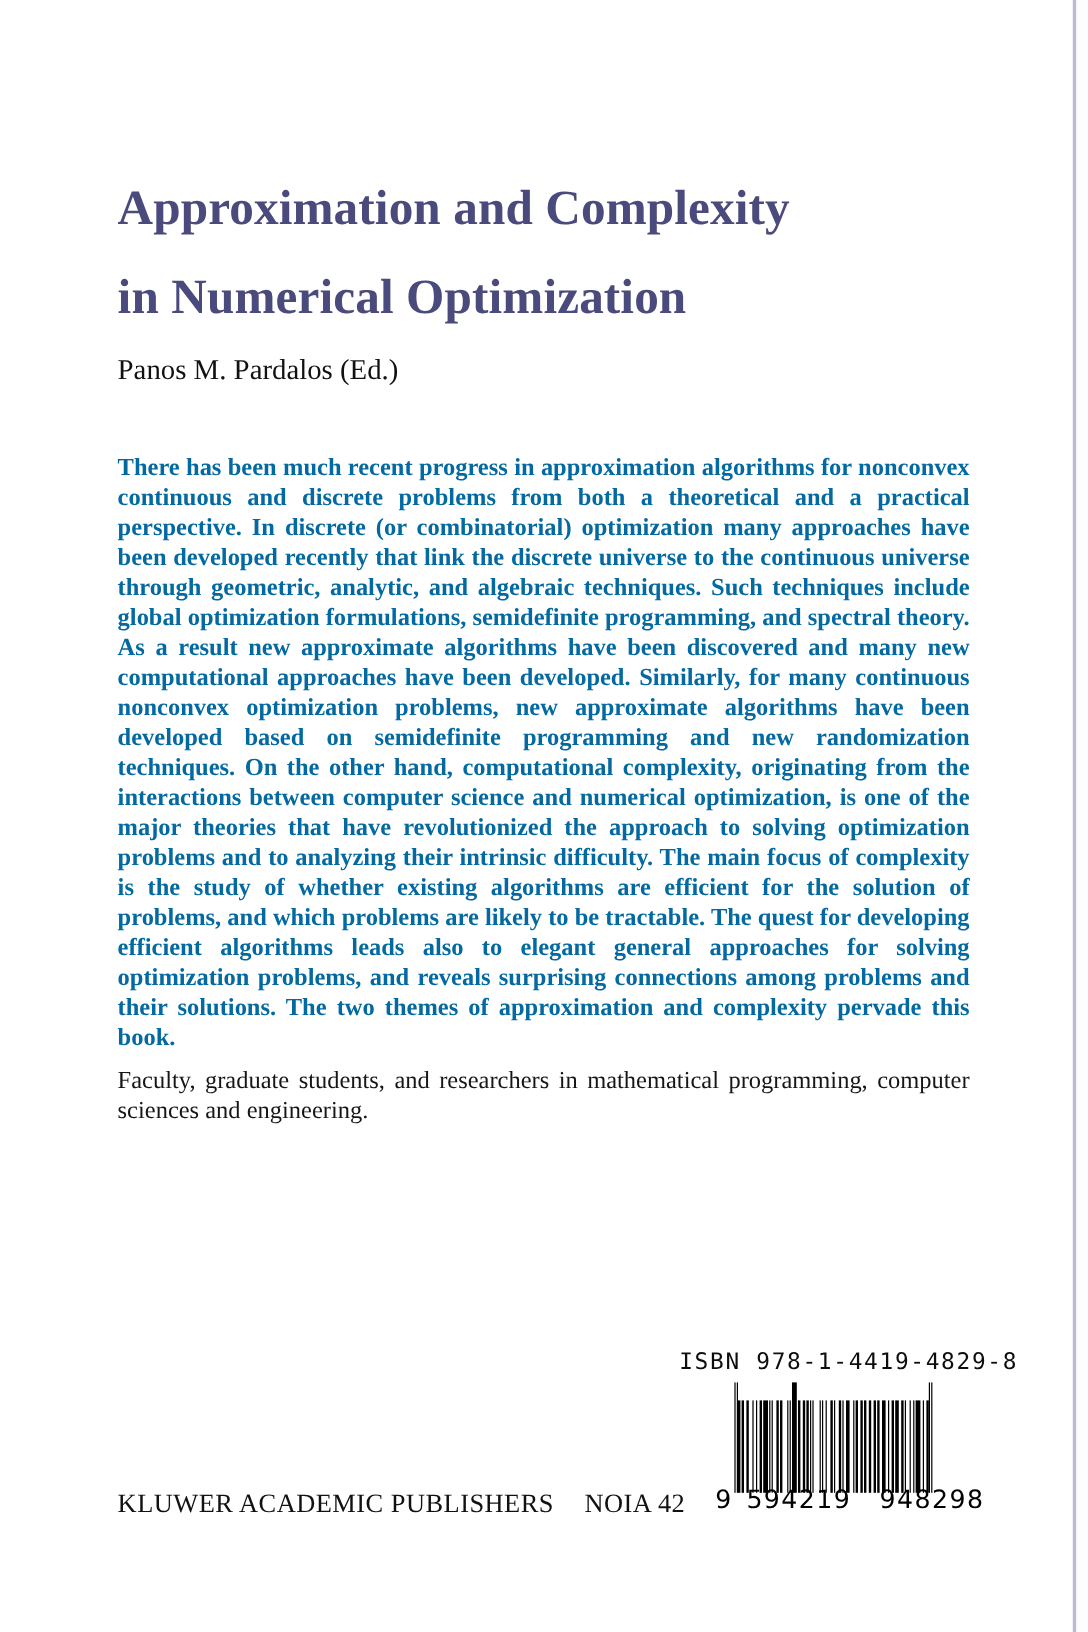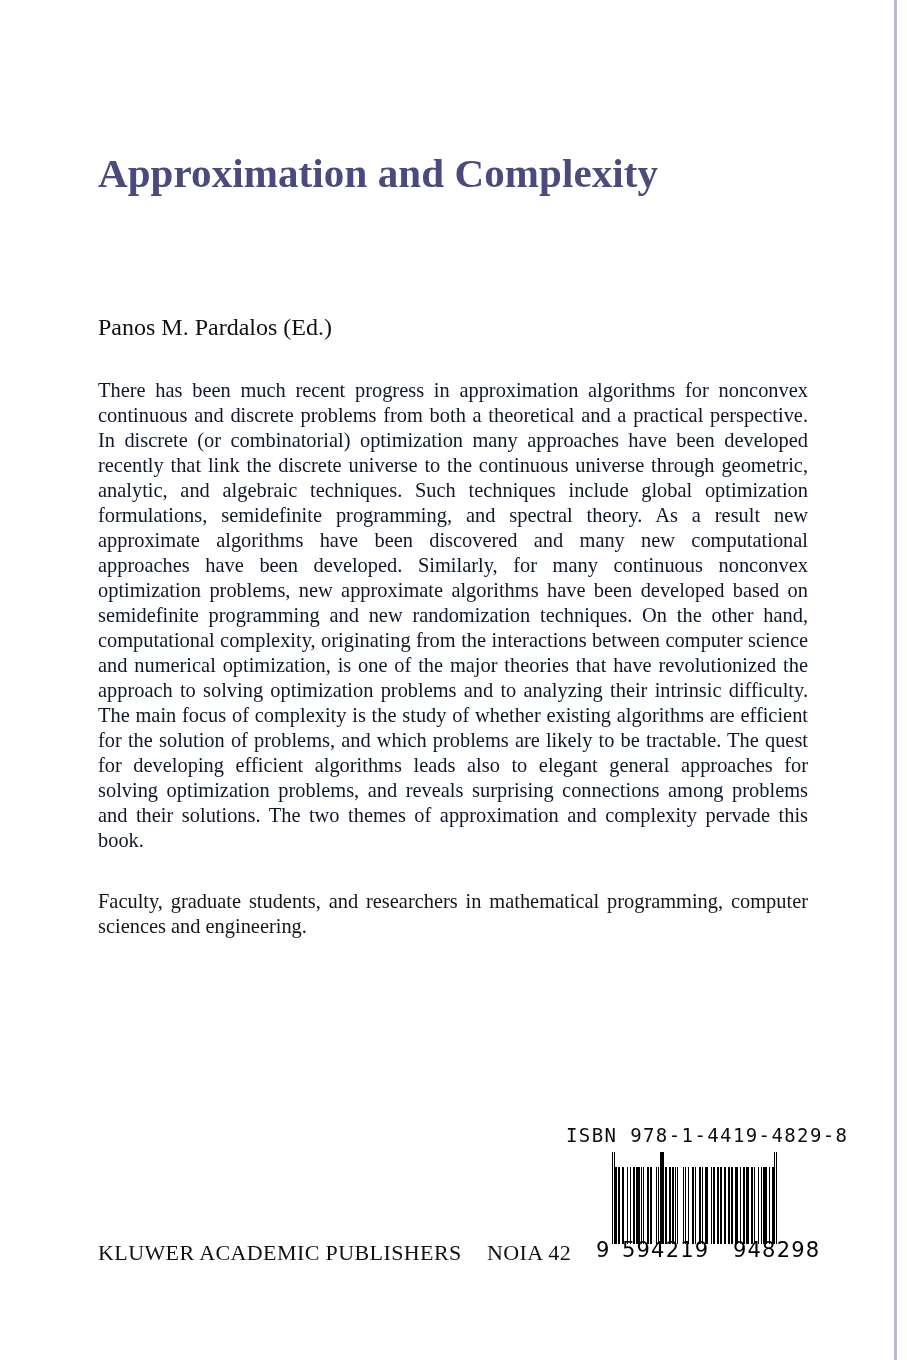--- a/index.html
+++ b/index.html
@@ -61,38 +61,39 @@
     font-size: 25px;
     line-height: 33px;
     margin-top: 8px;
     white-space: nowrap;
   }
 
   
   .editor {
     position: absolute;
     left: 98px;
-    top: 312px;
+    top: 294px;
     color: #111111;
     font-size: 24px;
     line-height: 30px;
   }
 
   
   .blurb {
     position: absolute;
     left: 98px;
     top: 378px;
     width: 710px;
-    color: #0f172a;
+    color: #0369a1;
     font-size: 20.4px;
     line-height: 25.0px;
     text-align: justify;
     text-justify: inter-word;
     hyphens: none;
+    font-weight: bold;
   }
 
   
   .audience-block {
     position: absolute;
     left: 98px;
     top: 888px;
     width: 710px;
   }
   .audience-heading {
@@ -185,20 +186,21 @@
 </head>
 <body>
 
 <div class="page">
 
   <div class="edge-rule"></div>
   <div class="edge-rule-outer"></div>
 
   <div class="title-block">
     <div class="title-line">Approximation and Complexity</div>
+    <div class="title-line">in Numerical Optimization</div>
   </div>
 
   <div class="editor">Panos M. Pardalos (Ed.)</div>
 
   <div class="blurb">There has been much recent progress in approximation algorithms for nonconvex continuous and discrete problems from both a theoretical and a practical perspective. In discrete (or combinatorial) optimization many approaches have been developed recently that link the discrete universe to the continuous universe through geometric, analytic, and algebraic techniques. Such techniques include global optimization formulations, semidefinite programming, and spectral theory. As a result new approximate algorithms have been discovered and many new computational approaches have been developed. Similarly, for many continuous nonconvex optimization problems, new approximate algorithms have been developed based on semidefinite programming and new randomization techniques. On the other hand, computational complexity, originating from the interactions between computer science and numerical optimization, is one of the major theories that have revolutionized the approach to solving optimization problems and to analyzing their intrinsic difficulty. The main focus of complexity is the study of whether existing algorithms are efficient for the solution of problems, and which problems are likely to be tractable. The quest for developing efficient algorithms leads also to elegant general approaches for solving optimization problems, and reveals surprising connections among problems and their solutions. The two themes of approximation and complexity pervade this book.</div>
 
   <div class="audience-block">
     <div class="audience-text">Faculty, graduate students, and researchers in mathematical programming, computer sciences and engineering.</div>
   </div>
 

